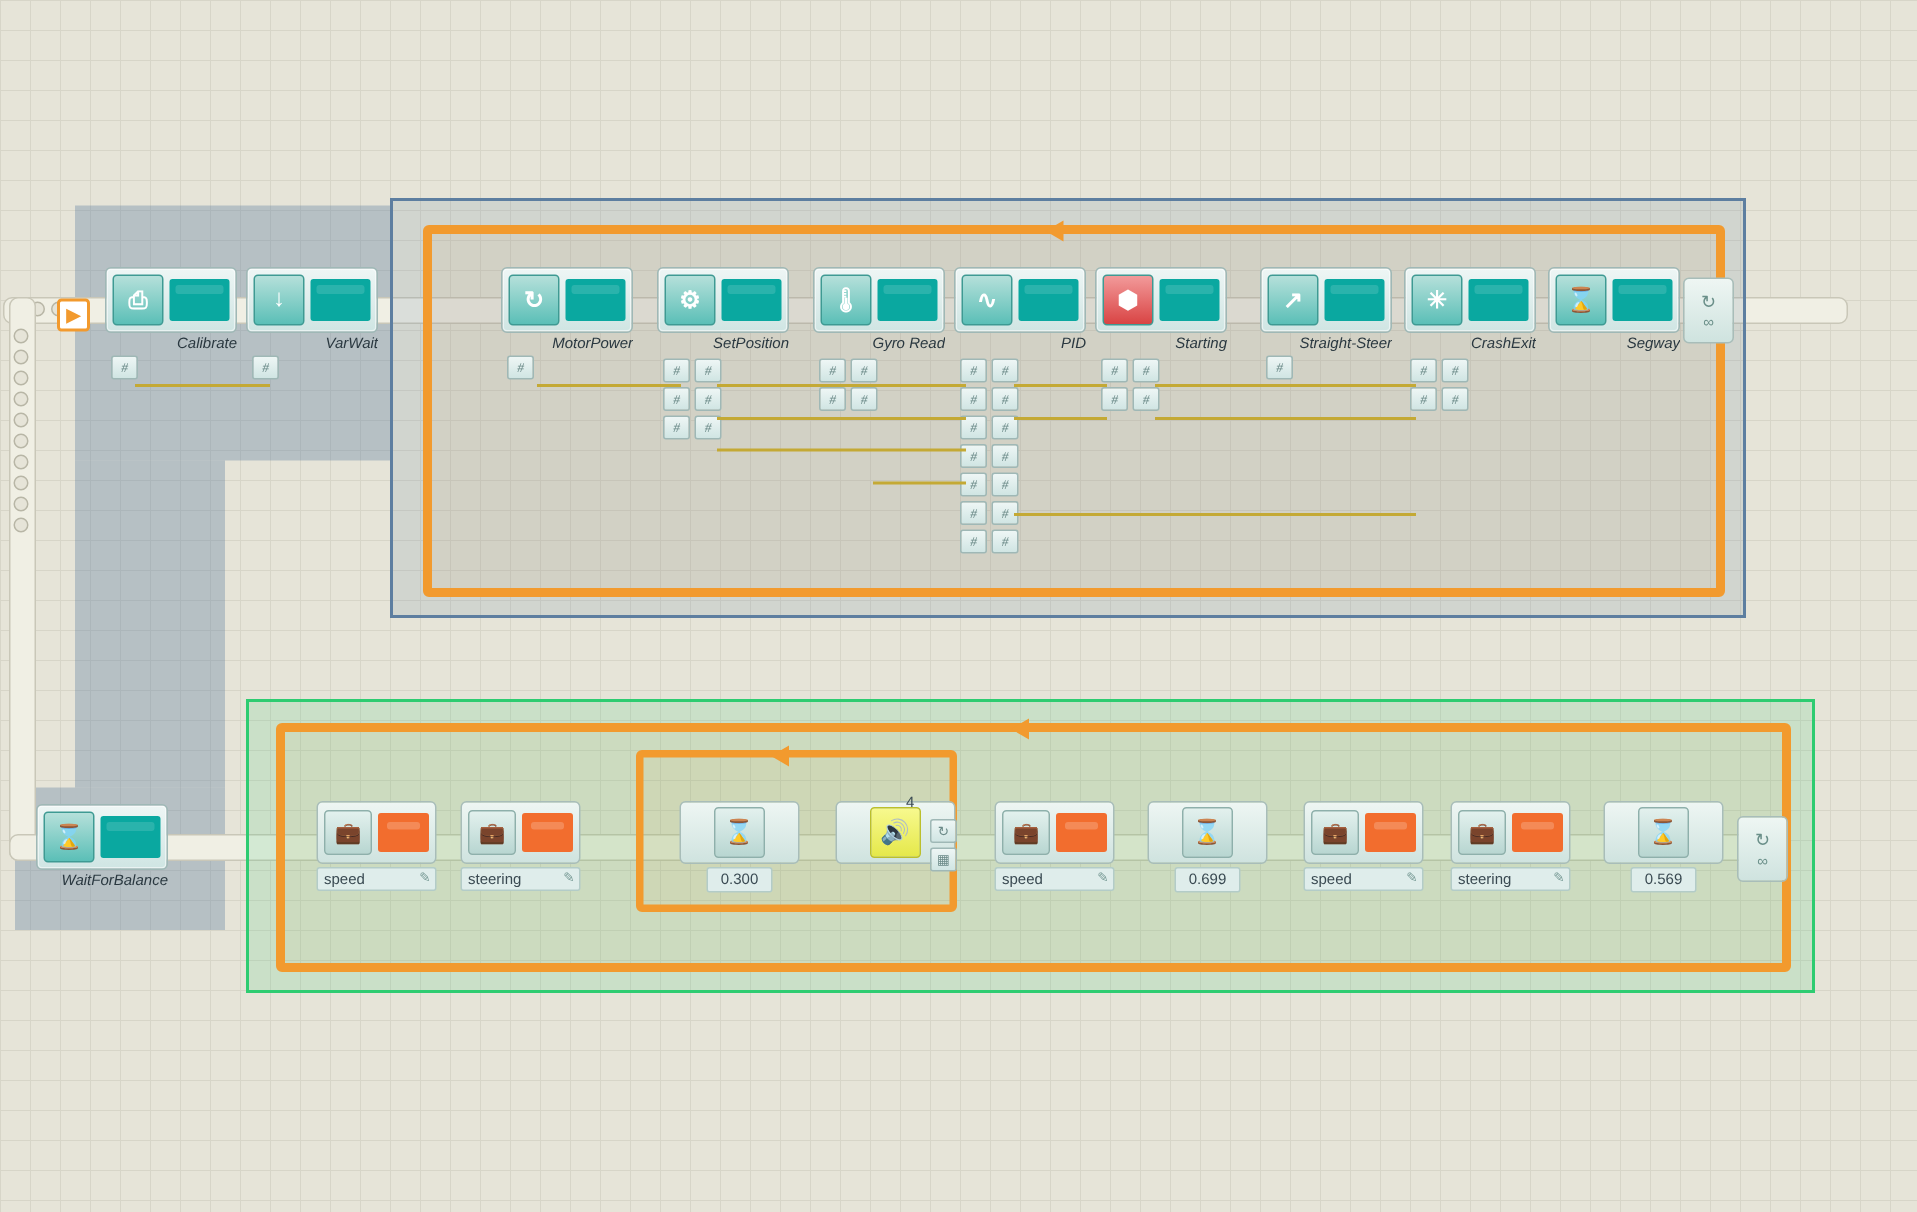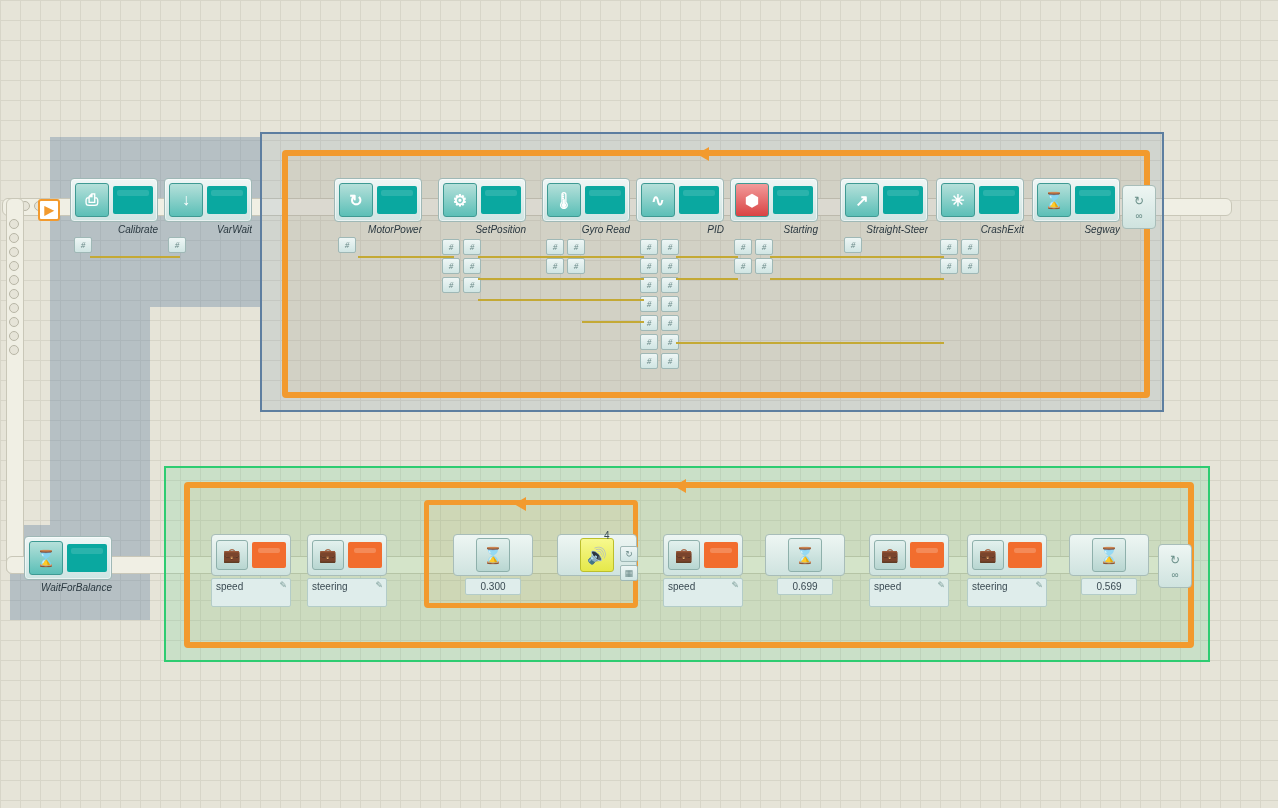--- a/index.html
+++ b/index.html
@@ -94,39 +94,39 @@
   background:linear-gradient(#e3f1ee,#b8d6d1);border:1px solid #8eb0ab;
   display:flex;align-items:center;justify-content:center;font-size:14px;color:#6a8f89;
 }
 .suitcase-stripe{
   flex:1;height:26px;background:var(--suitcase-accent);border-radius:2px;margin-right:4px;
   position:relative;
 }
 .suitcase-stripe::after{content:"";position:absolute;inset:6px 6px auto 6px;height:5px;background:#fff3;border-radius:2px;}
 .suitcase-label{
   width:80px;margin:2px auto 0;font-size:10px;text-align:left;
-  background:#dfedeb;border:1px solid #b3ccc8;border-radius:2px;padding:2px 16px 14px 4px;
+  background:#dfedeb;border:1px solid #b3ccc8;border-radius:2px;padding:2px 16px 1px 4px;
   position:relative;
 }
 .suitcase-label::after{
   content:"✎";position:absolute;right:3px;top:1px;font-size:9px;color:#7a9c97;
 }
 .value-block{position:absolute;width:86px;}
 .value-top{
   width:80px;height:42px;border:1px solid #a8bdb9;border-radius:4px;
   background:linear-gradient(#eef6f3,#cfe3df);display:flex;align-items:center;justify-content:center;
   margin:0 auto;
 }
 .value-icon{
   width:34px;height:34px;border-radius:3px;background:linear-gradient(#e3f1ee,#b8d6d1);
   border:1px solid #8eb0ab;display:flex;align-items:center;justify-content:center;
   font-size:16px;color:#6a8f89;
 }
 .value-label{
-  width:56px;margin:2px auto 0;font-size:10px;text-align:center;
+  width:44px;margin:2px auto 0;font-size:10px;text-align:center;
   background:#dfedeb;border:1px solid #b3ccc8;border-radius:2px;padding:2px 4px;
 }
 .sound-block .value-icon{background:linear-gradient(#f7f98e,#e5e84a);border-color:#bcbf2c;color:#7c7e15;}
 .loop-end{
   position:absolute;width:34px;height:44px;border:1px solid #a8bdb9;border-radius:4px;
   background:linear-gradient(#eef6f3,#cfe3df);display:flex;flex-direction:column;
   align-items:center;justify-content:center;gap:2px;font-size:12px;color:#6a8f89;
 }
 .start-plug{
   position:absolute;width:22px;height:22px;border:2px solid var(--orange);border-radius:3px;

